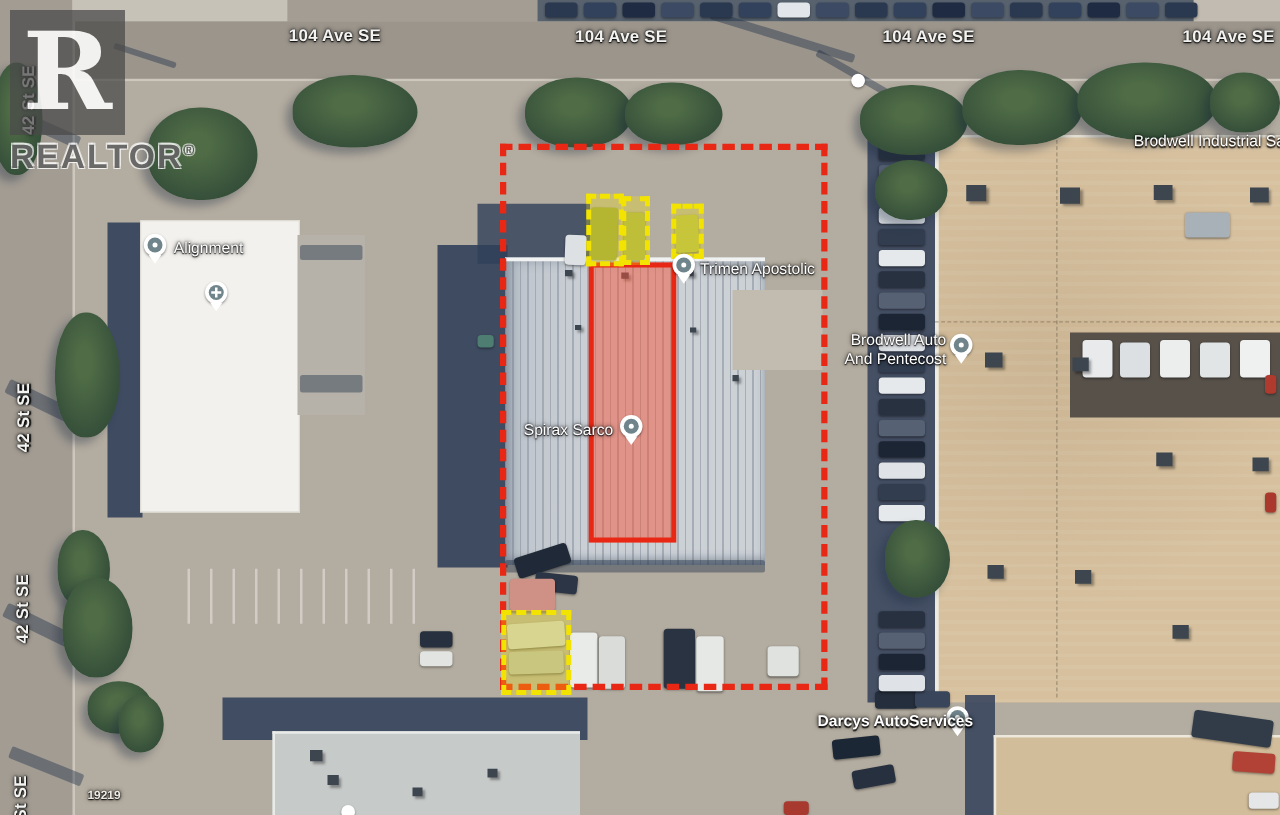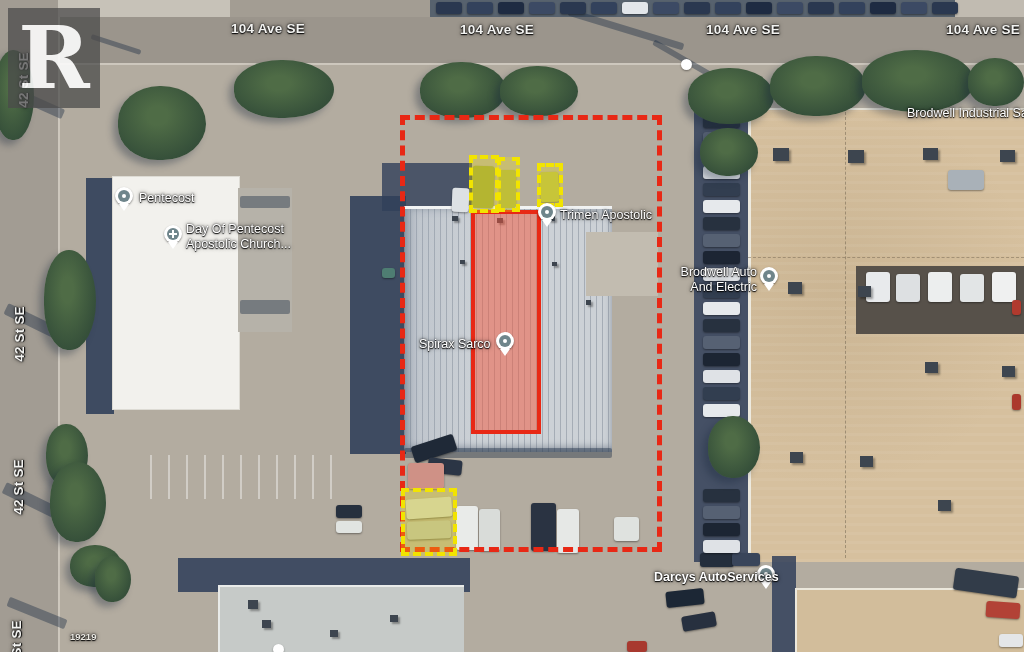--- a/index.html
+++ b/index.html
@@ -292,34 +292,33 @@
     <div class="pin-head">
         <div class="pin-core">
           <div class="pin-dot"></div>
         </div>
       </div>
     <div class="pin-tail"></div>
   </div>
   <div class="abs minipin" style="left:681px;top:59px;"></div>
   <div class="abs minipin" style="left:273px;top:644px;"></div>
 
-  <div class="lbl place" style="left:139px;top:191px;">Pentecost</div>
-  <div class="lbl place" style="left:186px;top:222px;line-height:15px;">
-    <span>Day Of Pentecost</span><br>
-    <span>Apostolic Church...</span>
-  </div>
+  <div class="lbl place" style="left:139px;top:191px;">Alignment</div>
   <div class="lbl place" style="left:560px;top:208px;">Trimen Apostolic</div>
   <div class="lbl place" style="left:419px;top:337px;">Spirax Sarco</div>
   <div class="lbl place tright" style="right:267px;top:265px;line-height:15px;">
     <span>Brodwell Auto</span><br>
-    <span>And Electric</span>
+    <span>And Pentecost</span>
   </div>
   <div class="lbl place" style="left:907px;top:106px;">Brodwell Industrial Sales</div>
   <div class="lbl place" style="left:654px;top:570px;font-weight:bold;">Darcys AutoServices</div>
   <div class="lbl place small" style="left:70px;top:631px;">19219</div>
 
   <div class="wm">
     <div class="wm-box">
       <span class="wm-r">R</span>
     </div>
+    <div class="wm-text">
+      <span>REALTOR</span><sup>®</sup>
+    </div>
   </div>
 
 </div>
 
 </body></html>

